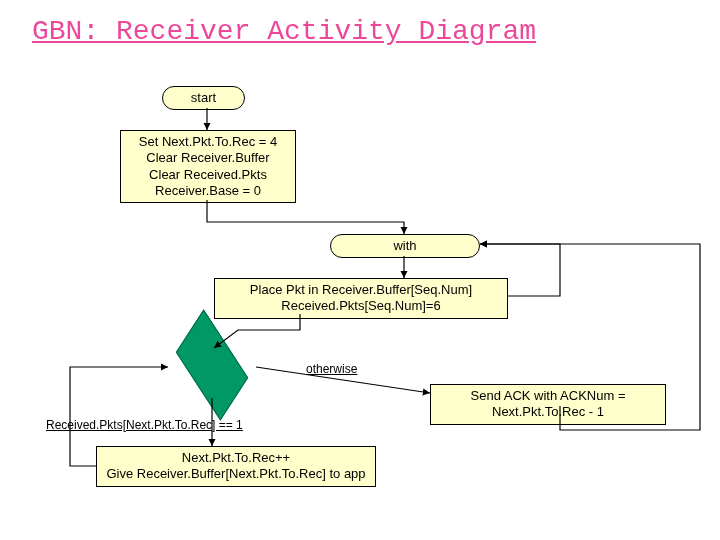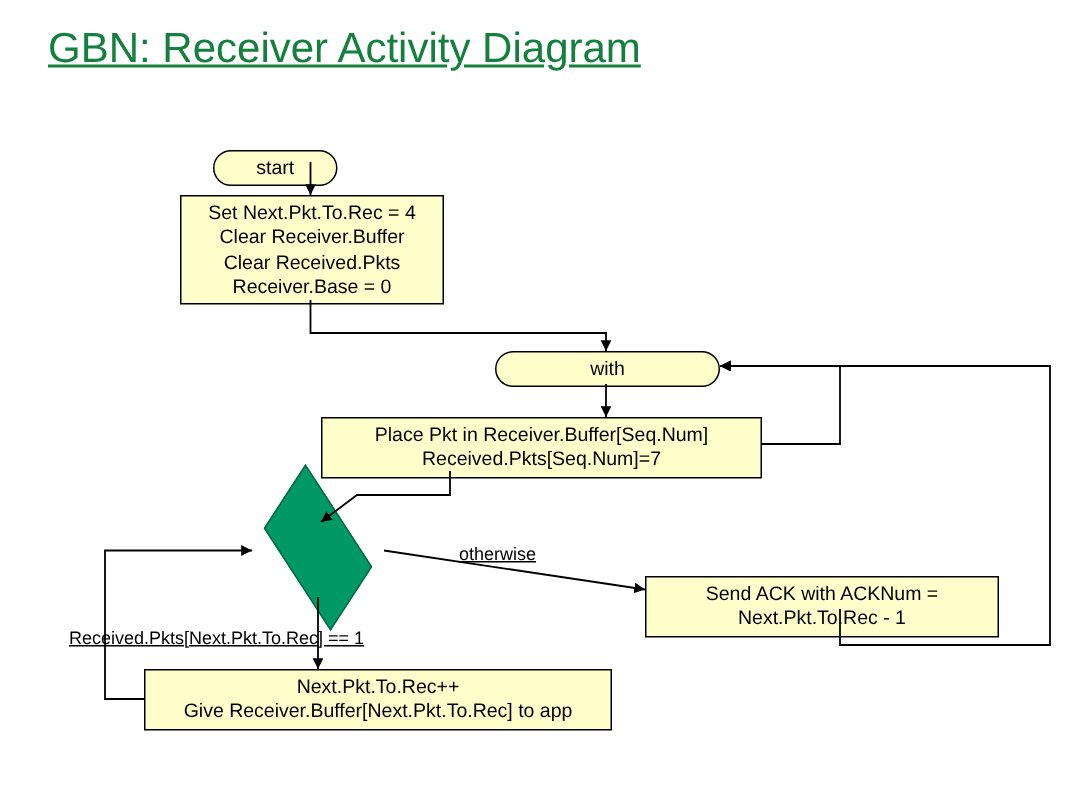--- a/index.html
+++ b/index.html
@@ -10,23 +10,24 @@
     font-family: "Comic Sans MS", "Segoe UI", sans-serif;
     font-size: 13px;
     position: relative;
     color: #000;
   }
   .title {
     position: absolute;
     left: 32px;
     top: 16px;
     font-size: 28px;
-    color: #15803d;
+    color: #ec4899;
     text-decoration: underline;
     font-weight: 400;
+    font-family: Liberation Mono, monospace;
   }
   .node {
     position: absolute;
     border: 1px solid #000;
     background: #ffffcc;
     text-align: center;
     padding: 3px 8px;
     line-height: 1.25;
   }
   .pill { border-radius: 12px; }
@@ -53,47 +54,47 @@
     pointer-events: none;
   }
   .arrow { stroke: #000; stroke-width: 1.2; fill: none; }
   .arrowhead { fill: #000; }
 </style>
 </head>
 <body>
 
 <div class="title">GBN: Receiver Activity Diagram</div>
 
-<div class="node pill" style="left:142px; top:86px; width:83px;margin-top:14px;">
+<div class="node pill" style="left:162px; top:86px; width:83px;">
   <span>start</span>
 </div>
 
 <div class="node" style="left:120px; top:130px; width:176px;">
   <div>Set Next.Pkt.To.Rec = 4</div>
   <div>Clear Receiver.Buffer</div>
   <div>Clear Received.Pkts</div>
   <div>Receiver.Base = 0</div>
 </div>
 
 <div class="node pill" style="left:330px; top:234px; width:150px;">
   <span>with</span>
 </div>
 
 <div class="node" style="left:214px; top:278px; width:294px;">
   <div>Place Pkt in Receiver.Buffer[Seq.Num]</div>
-  <div>Received.Pkts[Seq.Num]=7</div>
+  <div>Received.Pkts[Seq.Num]=6</div>
 </div>
 
 <div class="diamond" style="left:172px; top:340px;"></div>
 
 <div class="label" style="left:306px; top:362px;">otherwise</div>
 
 <div class="label" style="left:46px; top:418px;">Received.Pkts[Next.Pkt.To.Rec] == 1</div>
 
-<div class="node" style="left:96px; top:446px; width:312px;">
+<div class="node" style="left:96px; top:446px; width:280px;">
   <div>Next.Pkt.To.Rec++</div>
   <div>Give Receiver.Buffer[Next.Pkt.To.Rec] to app</div>
 </div>
 
 <div class="node" style="left:430px; top:384px; width:236px;">
   <span>Send ACK with ACKNum = Next.Pkt.To.Rec - 1</span>
 </div>
 
 <svg class="connectors">
   <defs>

